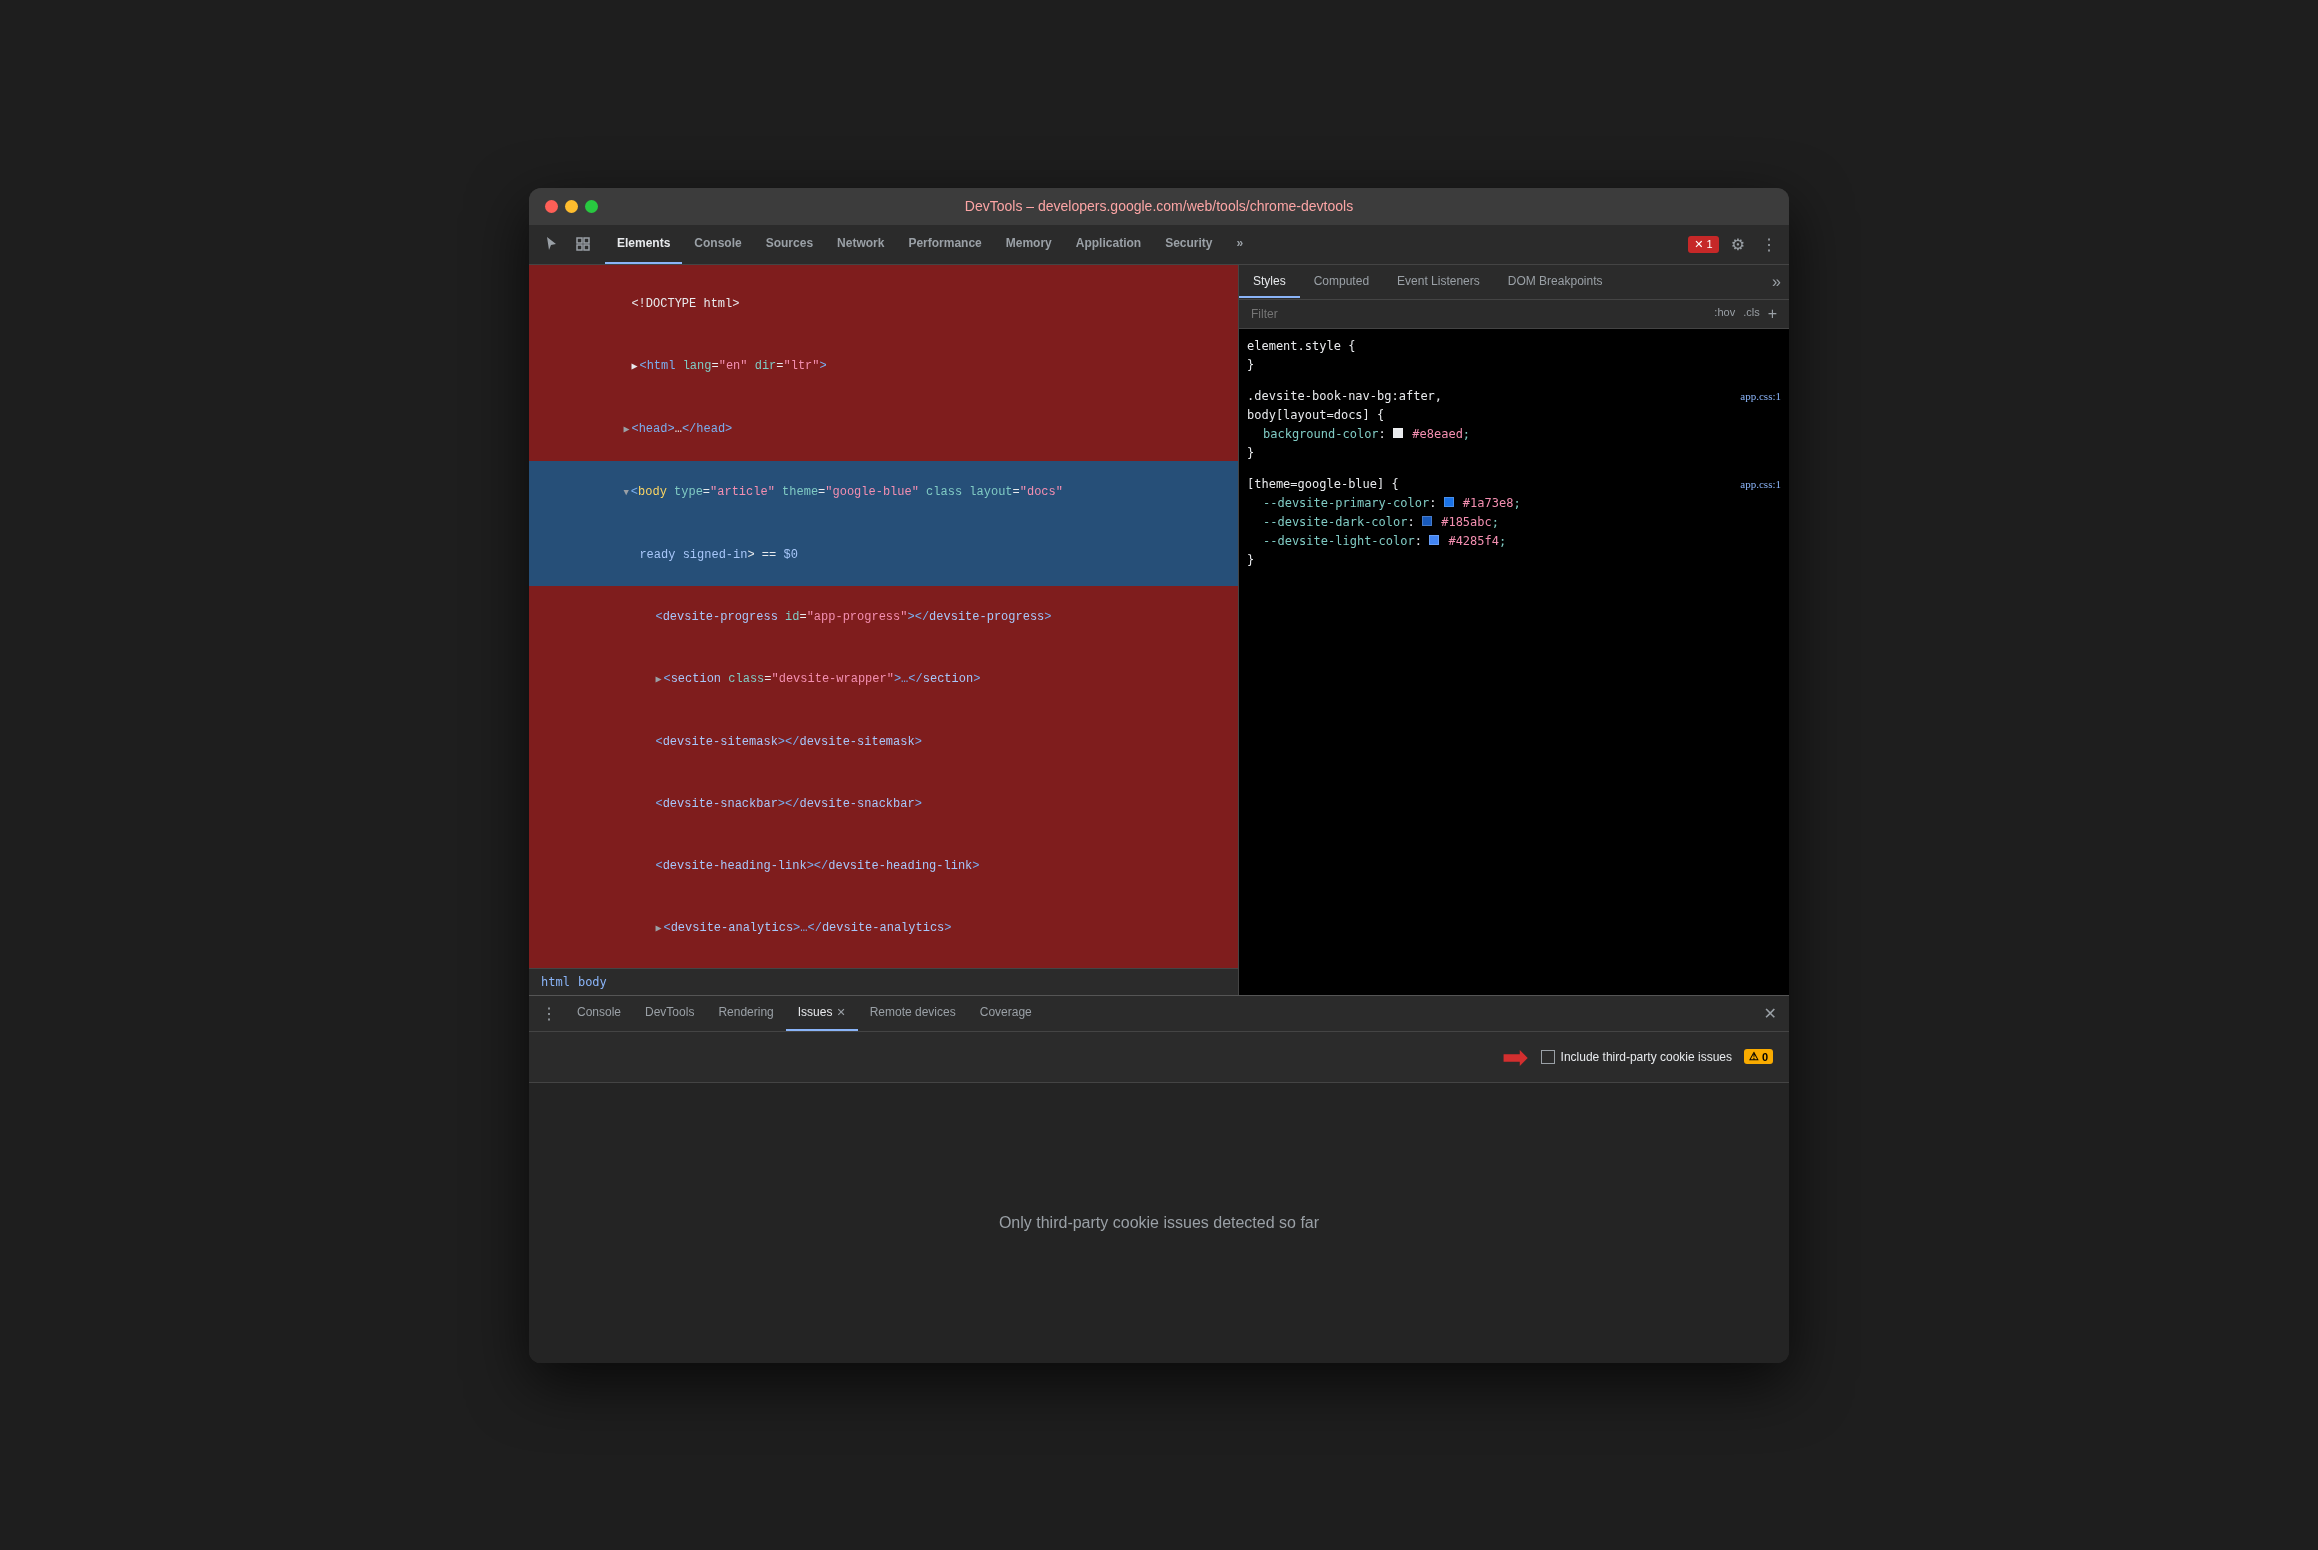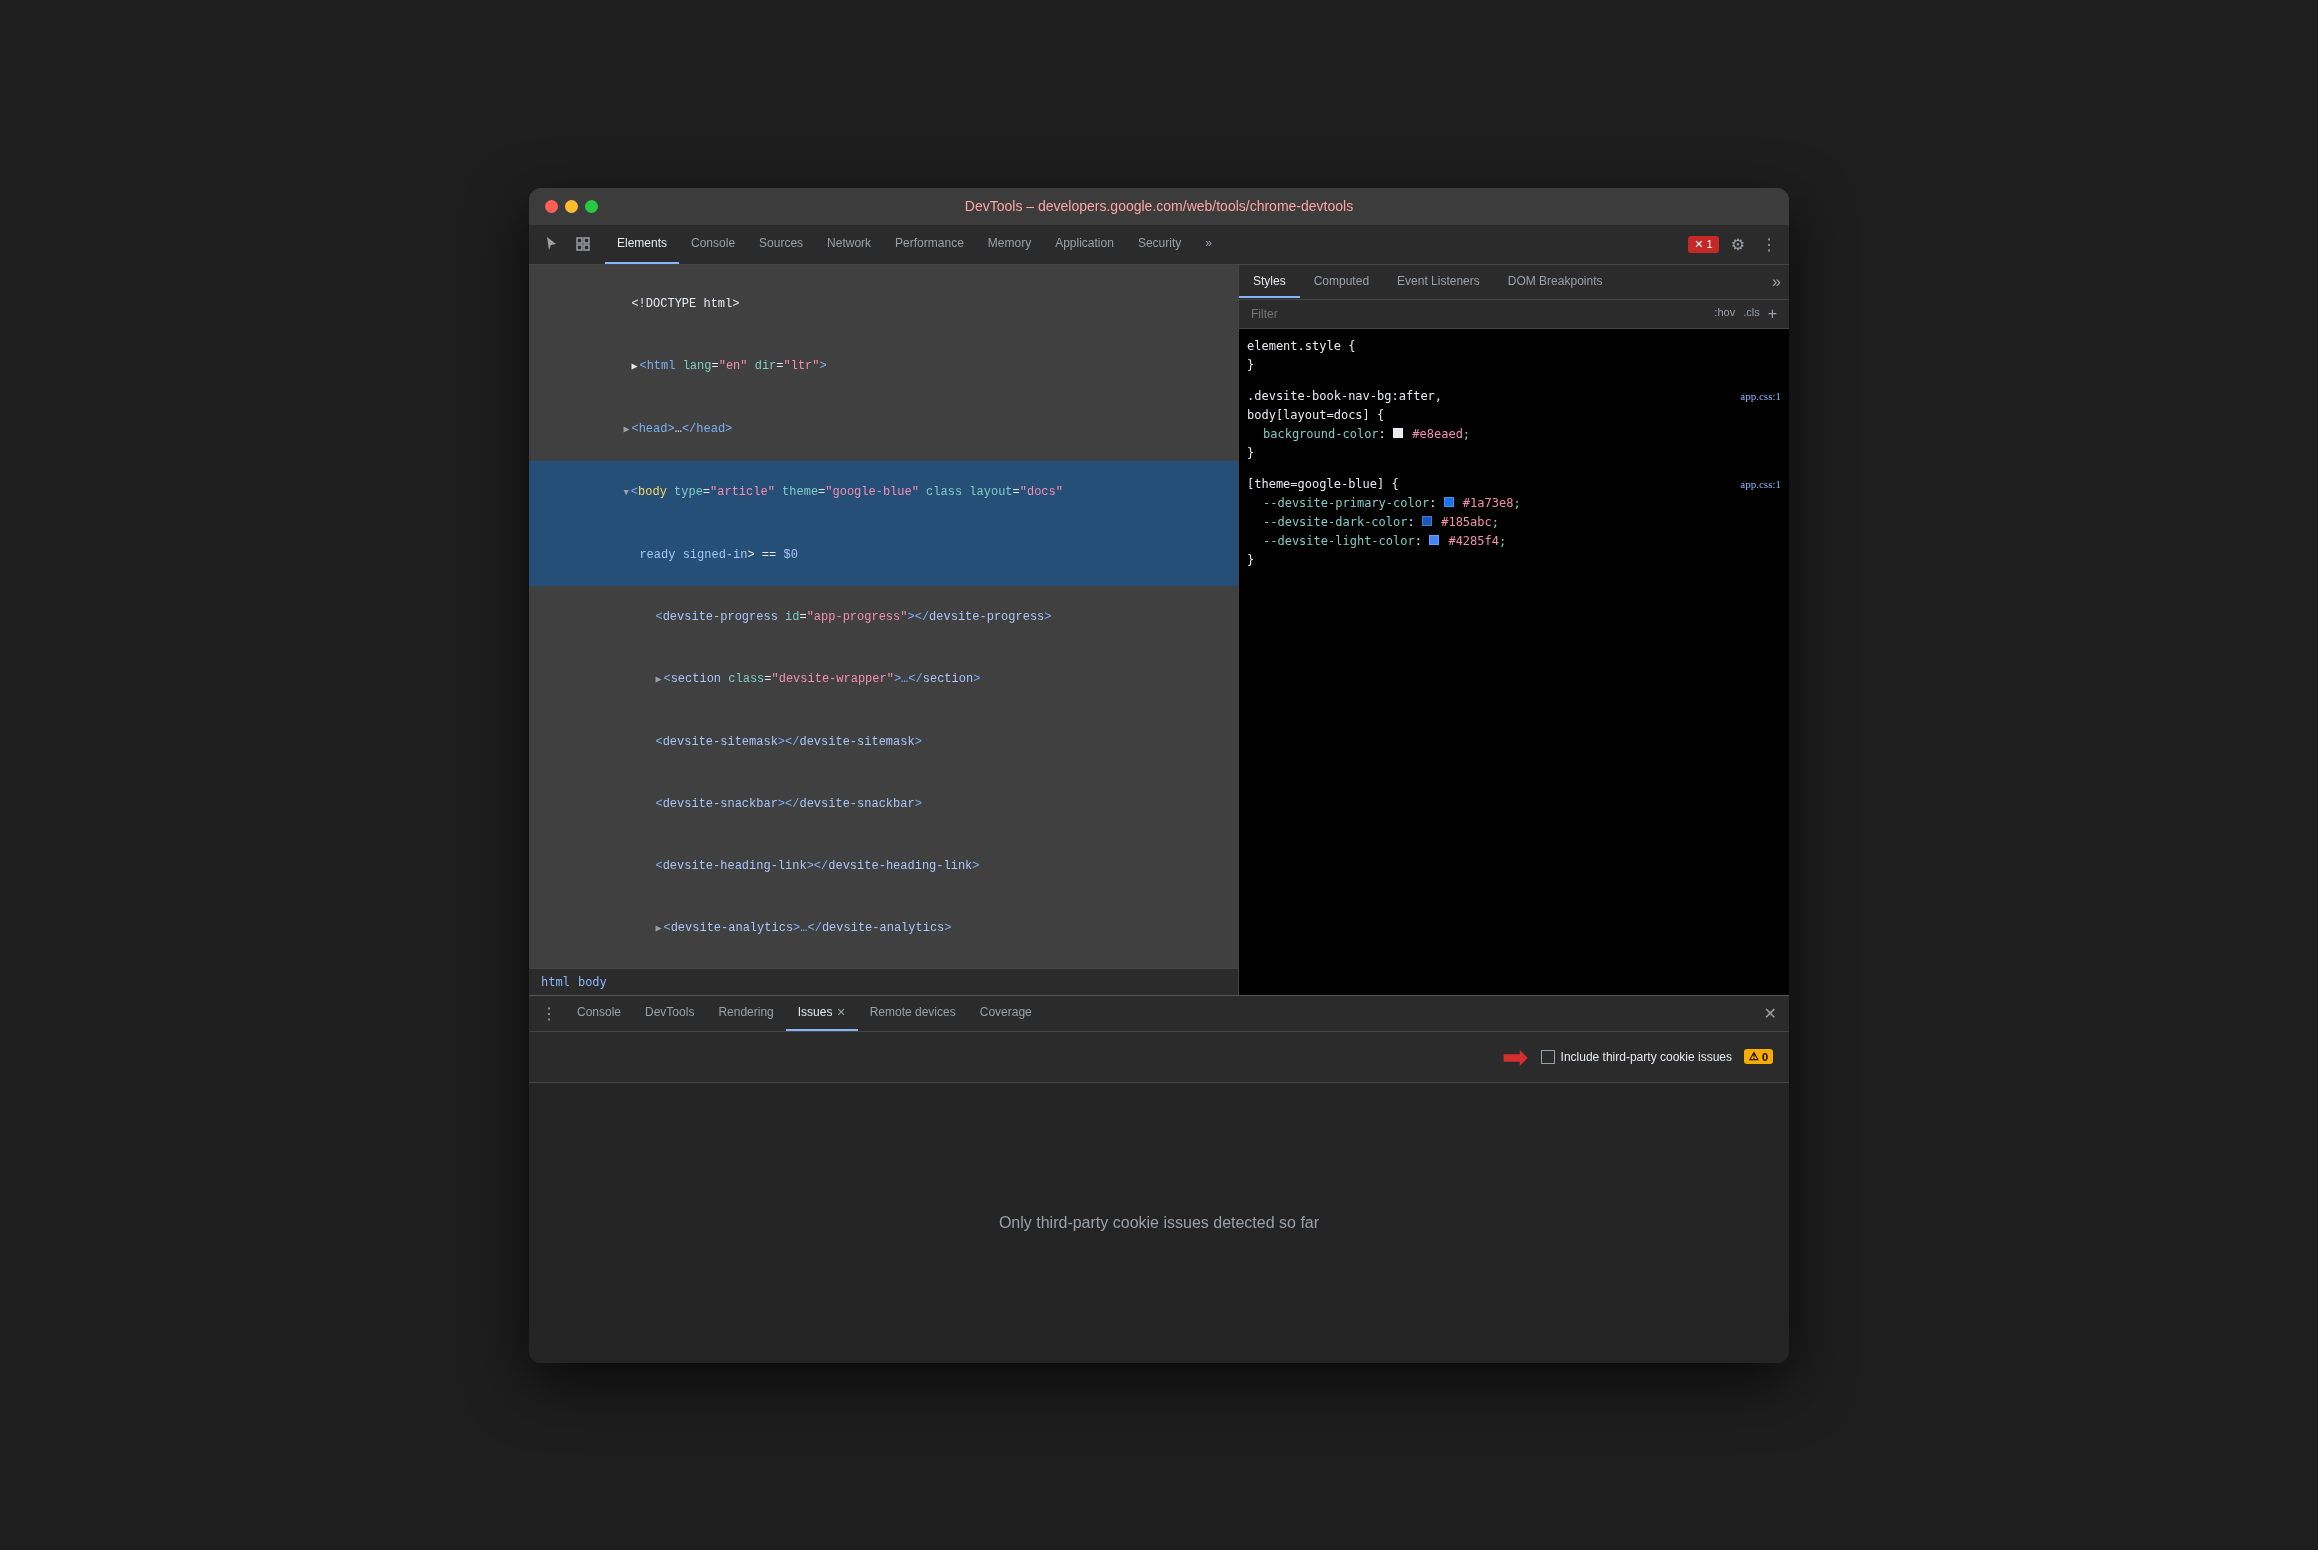--- a/index.html
+++ b/index.html
@@ -53,21 +53,21 @@
       gap: 0;
     }
     .toolbar-icons {
       display: flex; gap: 4px; margin-right: 8px; align-items: center;
     }
     .icon-btn {
       width: 28px; height: 28px; display: flex; align-items: center; justify-content: center;
       color: #9aa0a6; cursor: pointer; border-radius: 3px;
       font-size: 14px;
     }
-    .toolbar-tabs { display: flex; align-items: flex-end; height: 100%; }
+    .toolbar-tabs { display: flex; align-items: flex-end; height: 100%; font-weight: bold; }
     .tab {
       padding: 0 12px; height: 100%; display: flex; align-items: center;
       color: #9aa0a6; font-size: 12px; cursor: pointer; border-bottom: 2px solid transparent;
       white-space: nowrap;
     }
     .tab.active {
       color: #e8eaed; border-bottom: 2px solid #8ab4f8;
     }
     .toolbar-right {
       margin-left: auto; display: flex; align-items: center; gap: 8px;
@@ -76,21 +76,21 @@
       background: #c62828; color: #fff; border-radius: 3px;
       padding: 2px 6px; font-size: 11px; display: flex; align-items: center; gap: 3px;
     }
     .toolbar-icon-right {
       color: #9aa0a6; font-size: 16px; cursor: pointer; padding: 4px;
     }
     
     .dom-panel {
       width: 710px;
       min-width: 710px;
-      background: #404040;
+      background: #7f1d1d;
       display: flex;
       flex-direction: column;
       border-right: 1px solid #444;
     }
     .dom-content {
       flex: 1;
       padding: 8px 0;
       font-family: 'Menlo', 'Monaco', 'Courier New', monospace;
       font-size: 12px;
       line-height: 20px;

